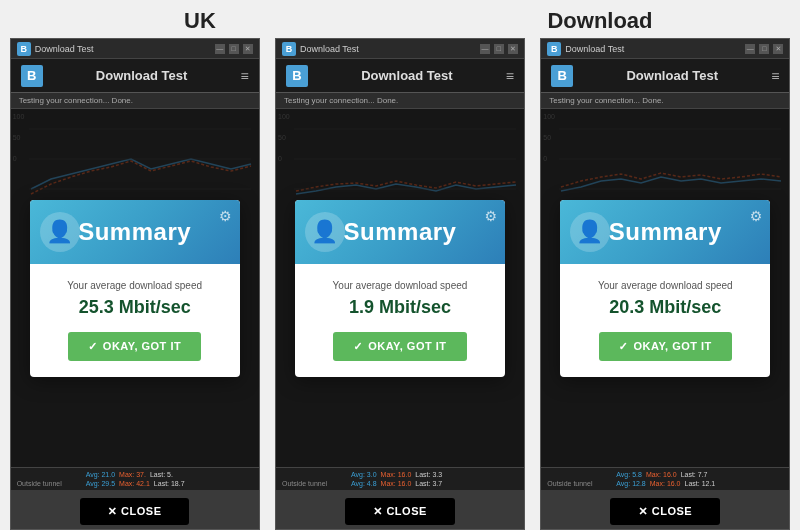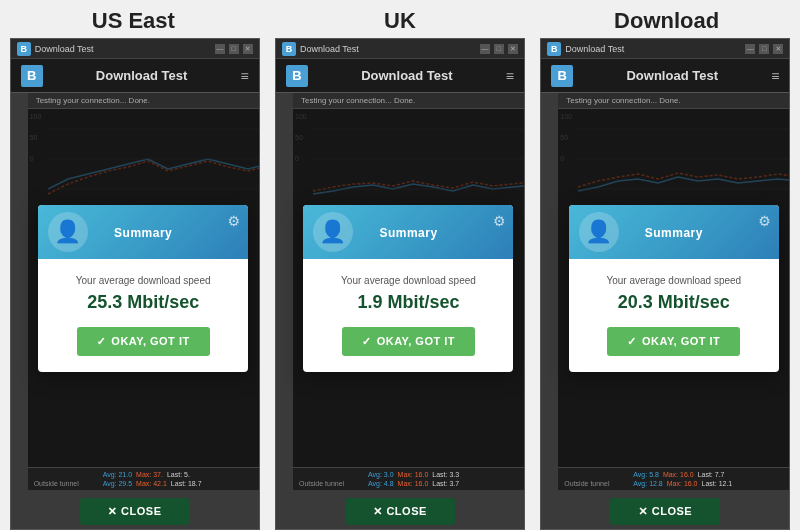--- a/index.html
+++ b/index.html
@@ -133,21 +133,20 @@
       font-size: 14px;
     }
 
     
     .chart-area {
       background: #2d2d2d;
       flex: 1;
       position: relative;
       display: flex;
       flex-direction: column;
-      margin-left: 17px;
     }
 
     .testing-text {
       color: #aaa;
       font-size: 8px;
       padding: 3px 8px;
       border-bottom: 1px solid #444;
     }
 
     .chart-canvas {
@@ -211,21 +210,21 @@
       top: 50%;
       transform: translateY(-50%);
     }
 
     .modal-header-person {
       font-size: 22px;
     }
 
     .modal-title {
       color: white;
-      font-size: 12px;
+      font-size: 24px;
       font-weight: bold;
       letter-spacing: 0.5px;
     }
 
     .modal-settings-icon {
       position: absolute;
       right: 8px;
       top: 8px;
       color: rgba(255,255,255,0.7);
       font-size: 14px;
@@ -293,21 +292,21 @@
 
     
     .close-area {
       display: flex;
       justify-content: center;
       align-items: center;
       padding: 8px 0 4px 0;
     }
 
     .close-btn {
-      background: #14532d;
+      background: #000000;
       color: white;
       border: none;
       border-radius: 3px;
       padding: 7px 28px;
       font-size: 11px;
       font-weight: bold;
       cursor: pointer;
       letter-spacing: 0.5px;
       display: flex;
       align-items: center;
@@ -324,21 +323,20 @@
     
     svg.chart-svg {
       position: absolute;
       top: 0; left: 0; width: 100%; height: 100%;
     }
   </style>
 </head>
 <body>
 
 <div class="page-header">
-  <div class="region-label">US East</div>
   <div class="region-label">UK</div>
   <div class="region-label">Download</div>
 </div>
 
 <div class="panels-outer">
   <div class="panels-row">
 
     <div class="panel">
 
       <div class="window-titlebar">

